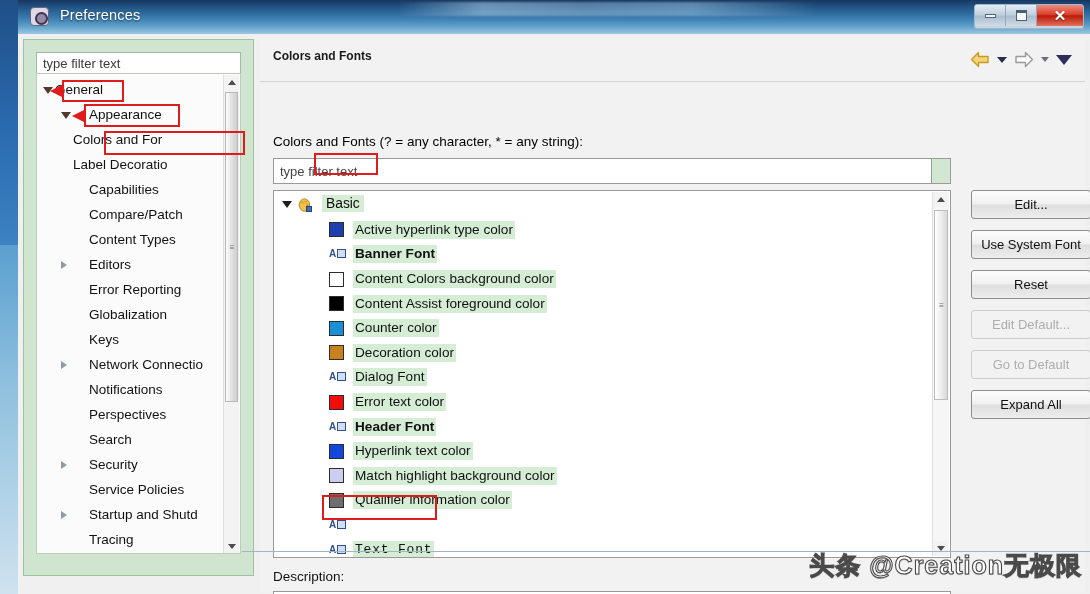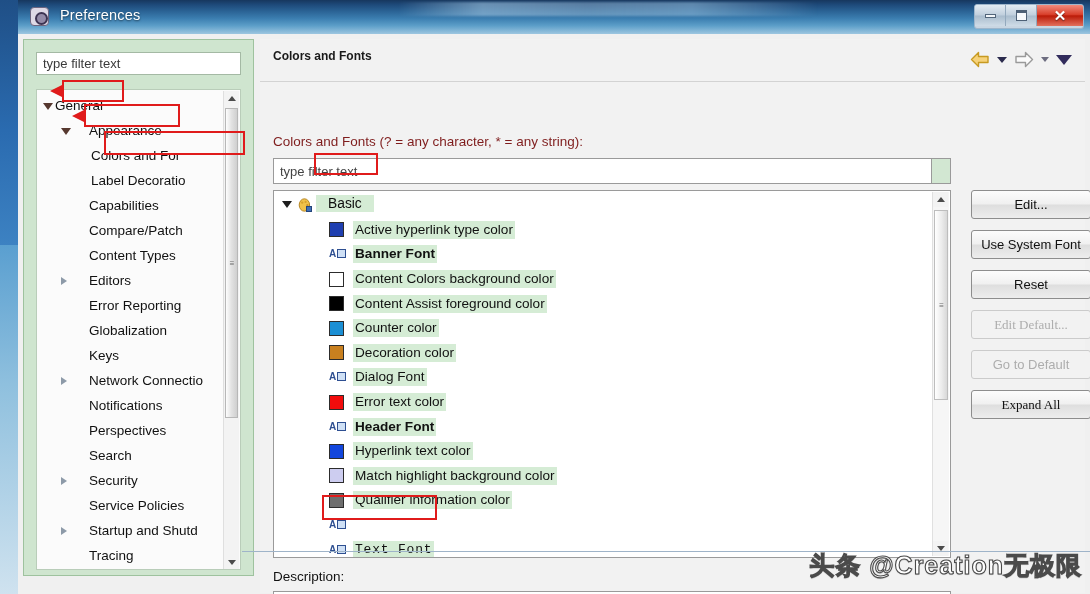--- a/index.html
+++ b/index.html
@@ -155,21 +155,21 @@
     border: 1px solid #a4b9a4;
     box-sizing: border-box;
     display: flex;
     align-items: center;
     padding-left: 6px;
     font-size: 13px;
     color: #3a3a3a;
   }
   .tree-box {
     position: absolute;
-    left: 12px; top: 49px;
+    left: 12px; top: 33px;
     width: 205px; height: 481px;
     background: #fbfbfb;
     border: 1px solid #b9cdb9;
     box-sizing: border-box;
     overflow: hidden;
   }
   .tree-list {
     position: absolute;
     left: 0; top: 0;
     width: 188px;
@@ -179,21 +179,21 @@
     position: relative;
     height: 25px;
     line-height: 25px;
     white-space: nowrap;
     overflow: hidden;
     font-size: 13.5px;
     color: #111;
   }
   .tw-0 { padding-left: 18px; }
   .tw-1 { padding-left: 52px; }
-  .tw-2 { padding-left: 54px; }
+  .tw-2 { padding-left: 36px; }
   .tree-arrow {
     position: absolute;
     top: 9px;
     width: 0; height: 0;
   }
   .tree-arrow.closed {
     border-top: 4.5px solid transparent;
     border-bottom: 4.5px solid transparent;
     border-left: 6px solid #8d9aa8;
   }
@@ -296,21 +296,21 @@
     width: 0; height: 0;
     border-left: 8px solid transparent;
     border-right: 8px solid transparent;
     border-top: 10px solid #322c5c;
   }
 
   .filter-label {
     position: absolute;
     left: 13px; top: 95px;
     font-size: 13.5px;
-    color: #7f1d1d;
+    color: #000000;
   }
   .pattern-filter {
     position: absolute;
     left: 13px; top: 119px;
     width: 659px; height: 26px;
     background: #ffffff;
     border: 1px solid #9a9a9a;
     box-sizing: border-box;
     display: flex;
     align-items: center;
@@ -358,25 +358,25 @@
     border-right: 5px solid transparent;
     border-top: 7px solid #1d1d1d;
   }
   .cf-group-icon {
     position: absolute;
     left: 23px; top: 4px;
     width: 16px; height: 16px;
   }
   .cf-group-label {
     position: absolute;
-    left: 42px; top: 2px;
+    left: 48px; top: 2px;
     font-size: 13.8px;
     color: #0d0d0d;
     background: #d5ecd5;
-    padding: 1px 12px;
+    padding: 1px 4px;
   }
   .cf-child {
     padding-left: 55px;
   }
   .swatch {
     width: 15px; height: 15px;
     border: 1px solid #2c2c2c;
     box-sizing: border-box;
     flex: none;
     margin-right: 9px;
@@ -444,21 +444,21 @@
     display: flex;
     align-items: center;
     justify-content: center;
     font-family: "Liberation Sans", sans-serif;
   }
   .sidebtn.disabled {
     background: #f2f2f2;
     border-color: #cbcbcb;
     color: #adadad;
   }
-  .sidebtn.gap { margin-top: 10px; font-family: Liberation Serif, serif; }
+  .sidebtn.gap { margin-top: 10px; }
 
   
   .desc-label {
     position: absolute;
     left: 13px; top: 530px;
     font-size: 13.5px;
     color: #111;
   }
   .desc-box {
     position: absolute;

